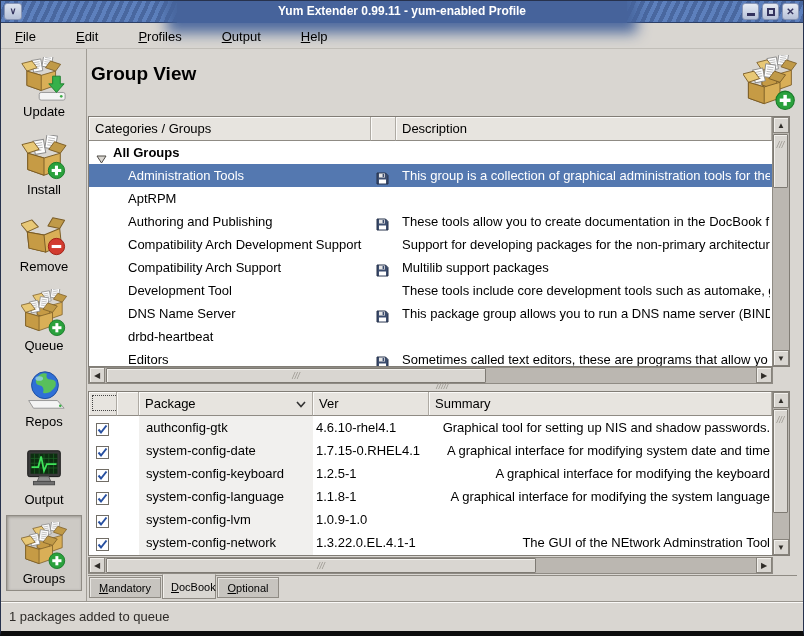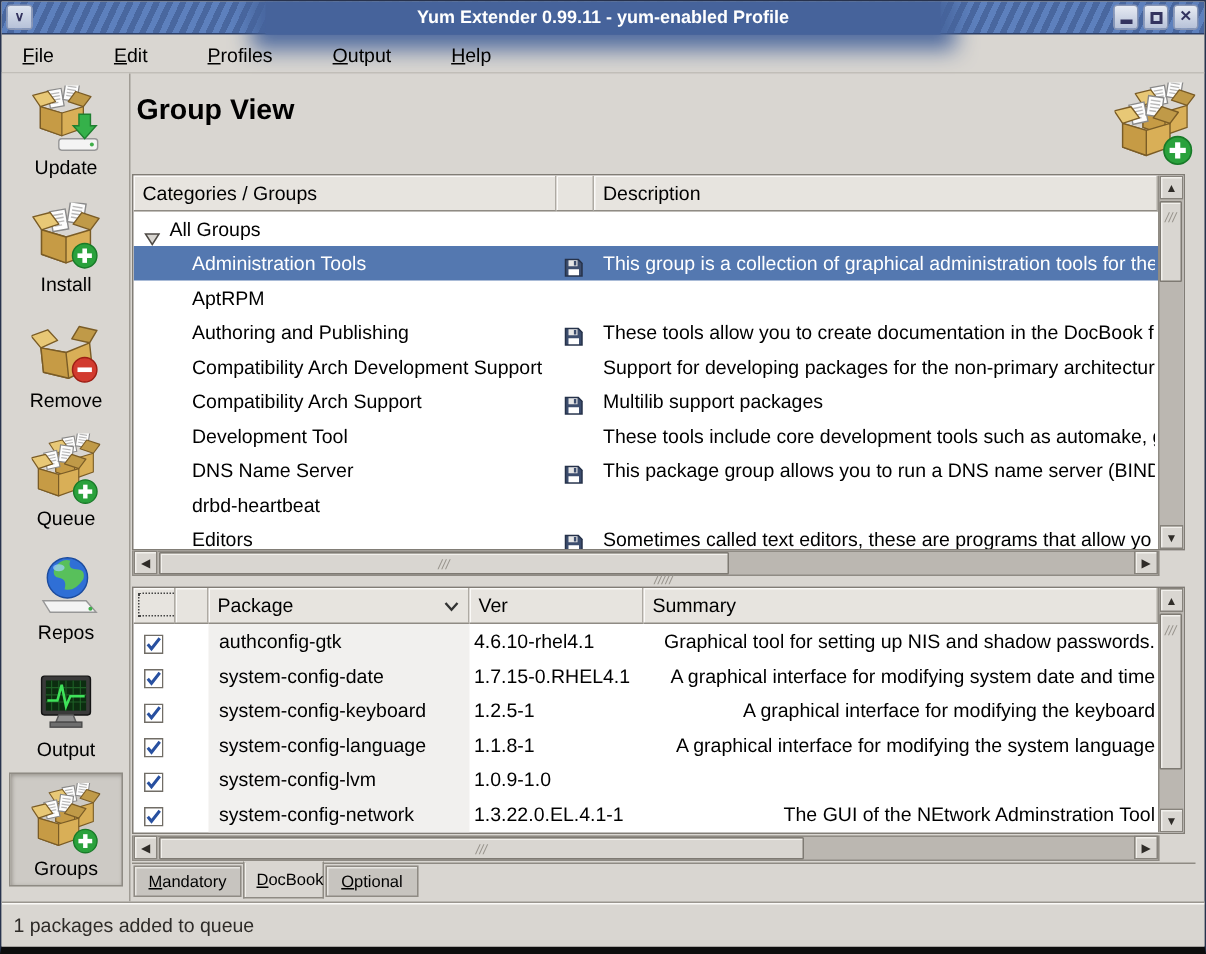--- a/index.html
+++ b/index.html
@@ -50,21 +50,21 @@
   .pframe { left:87px; top:390px; width:702px; height:165px; }
   .hcell { position:absolute; top:0; height:24px; background:#e7e4df;
     border-right:1px solid #aeaaa3; border-bottom:1px solid #8f8b84;
     box-shadow:inset 1px 1px 0 #fbfaf8; font-size:13px; line-height:23px; padding-left:6px;
     overflow:hidden; white-space:nowrap; }
   .rows { position:absolute; left:0; top:24px; right:17px; bottom:0; overflow:hidden; }
   
   .grow { position:absolute; left:0; width:683px; height:23px; line-height:23px;
     font-size:13px; white-space:nowrap; }
   .grow .gname { position:absolute; left:39px; }
-  .grow.root .gname { left:24px; font-weight:normal; }
+  .grow.root .gname { left:24px; font-weight:bold; }
   .grow .expander { position:absolute; left:7px; top:7px; }
   .grow .gicon { position:absolute; left:287px; top:5px; }
   .grow .gdesc { position:absolute; left:313px; right:2px; overflow:hidden; }
   .grow.sel { background:#5478b0; color:#fff; }
   
   .pkg-tint { position:absolute; left:50px; top:24px; width:174px; bottom:0; background:#f1f0ee; }
   .prow { position:absolute; left:0; width:683px; height:23px; line-height:23px; font-size:13px; white-space:nowrap; }
   .prow .cb { position:absolute; left:7px; top:4px; }
   .prow .pname { position:absolute; left:57px; }
   .prow .pver { position:absolute; left:227px; }

